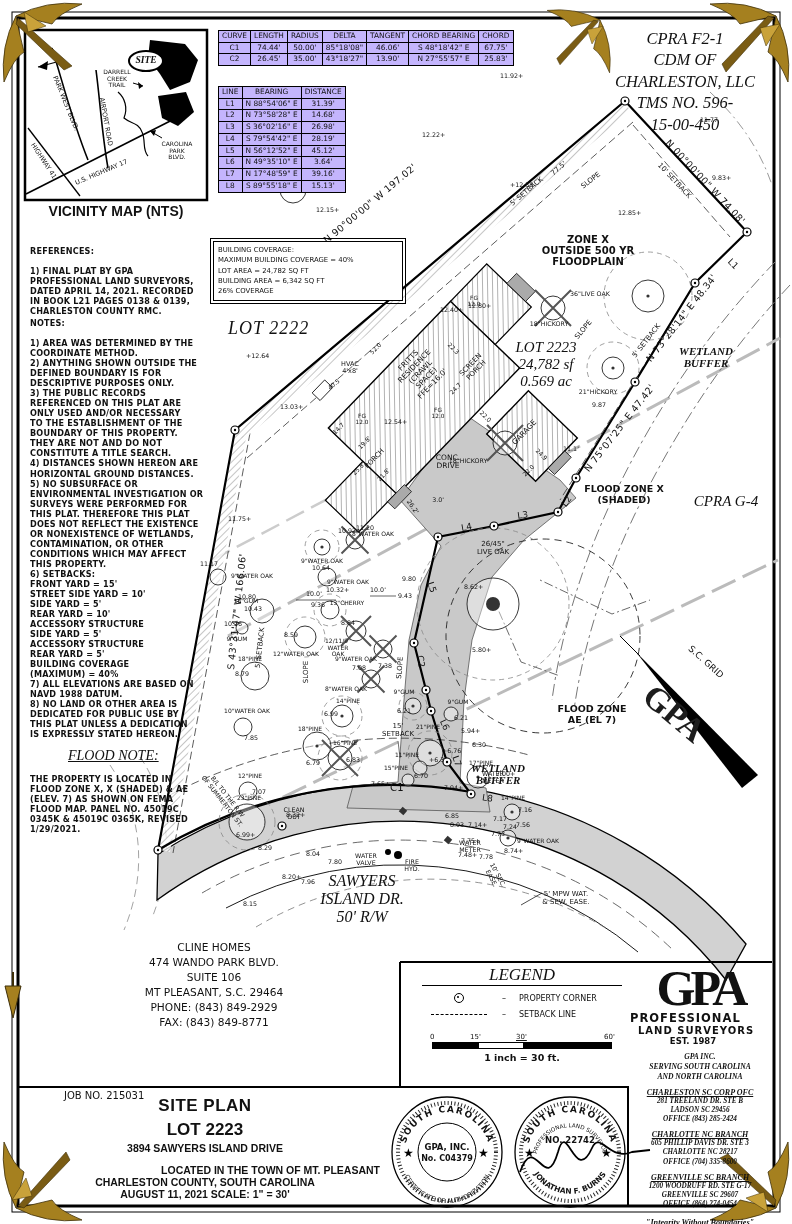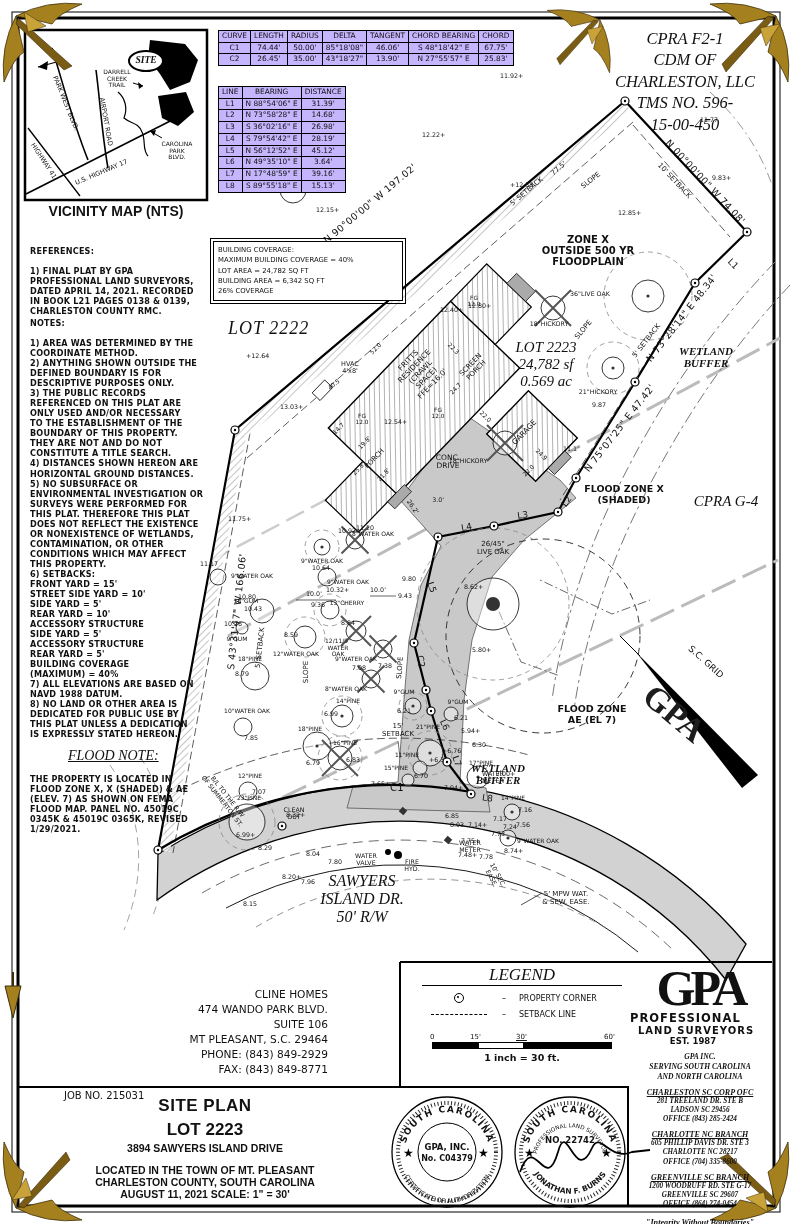--- a/index.html
+++ b/index.html
@@ -22,21 +22,21 @@
          line-height:1.3;white-space:pre-line;}
   #coverage{position:absolute;left:213px;top:241px;width:180px;border:1px solid #000;
             outline:1px solid #000;outline-offset:2px;padding:3px 4px;font-size:6.9px;
             line-height:1.5;white-space:pre-line;background:#fff;}
   #vtitle{position:absolute;left:25px;top:203px;width:182px;text-align:center;
           font-size:14px;font-weight:bold;font-family:"Liberation Sans",sans-serif;}
   #lot2222{position:absolute;left:228px;top:318px;font-family:"Liberation Serif",serif;
            font-style:italic;font-size:18px;letter-spacing:1px;}
   #floodttl{position:absolute;left:30px;top:748px;font-family:"Liberation Serif",serif;
             font-style:italic;font-weight:normal;font-size:14px;text-decoration:underline;margin-left:38px;}
-  #builder{position:absolute;left:100px;top:987px;width:228px;text-align:right;
+  #builder{position:absolute;left:100px;top:940px;width:228px;text-align:center;
            font-size:10.6px;line-height:1.42;white-space:pre-line;}
   #legendbox{position:absolute;left:401px;top:963px;width:242px;height:123px;background:#fff;}
   #legendbox .lt{font-family:"Liberation Serif",serif;font-style:italic;font-size:17px;
                  text-align:center;border-bottom:1.5px solid #000;width:200px;margin:2px auto 0;}
   .lrow{display:flex;align-items:center;font-size:8px;margin:7px 0 0 28px;}
   .lsym{width:60px;display:flex;justify-content:center;align-items:center;}
   .ldash{width:30px;text-align:center;}
   .pcorner{width:8px;height:8px;border:1.5px solid #000;border-radius:50%;position:relative;}
   .pcorner:after{content:"";position:absolute;left:2px;top:2px;width:2px;height:2px;
                  background:#000;border-radius:50%;}
@@ -47,21 +47,21 @@
   #sbar .seg1{width:45px;background:#000;}
   #sbar .seg2{width:45px;background:#fff;border-left:1px solid #000;border-right:1px solid #000;}
   #sbar .seg3{width:88px;background:#000;}
   #sbar .cap{text-align:center;font-size:9.5px;font-weight:bold;margin-top:3px;}
   #titleblk{position:absolute;left:30px;top:1096px;width:350px;text-align:center;
             font-family:"Liberation Sans",sans-serif;}
   #titleblk .t1{font-size:17px;font-weight:bold;letter-spacing:.5px;}
   #titleblk .t2{font-size:17px;font-weight:bold;margin-top:4px;}
   #titleblk .t3{font-size:12.5px;font-weight:bold;margin-top:6px;}
   #titleblk .t4{font-size:10.5px;font-weight:bold;margin-top:2px;}
-  #titleblk .t5{font-size:10.5px;font-weight:bold;margin-top:10px;}
+  #titleblk .t5{font-size:10.5px;font-weight:bold;margin-top:10px;text-align:right;}
   #titleblk .t6{font-size:10.5px;font-weight:bold;}
   #titleblk .t7{font-size:10.5px;font-weight:bold;}
   #jobno{position:absolute;left:28px;top:1090px;font-size:10px;padding-left:36px;}
   #gpablk{position:absolute;left:630px;top:964px;width:140px;text-align:center;}
   #gpalogo{font-family:"Liberation Serif",serif;font-size:50px;line-height:.9;
            letter-spacing:-5px;font-weight:bold;margin-top:2px;}
   #gpap{font-size:11.5px;font-weight:bold;letter-spacing:1px;text-align:left;}
   #gpal{font-size:10px;font-weight:bold;letter-spacing:1px;text-align:left;margin-left:8px;}
   #gpae{font-size:8.5px;font-weight:bold;margin-right:14px;}
   #gpaintro{font-family:"Liberation Serif",serif;font-style:italic;font-weight:bold;

